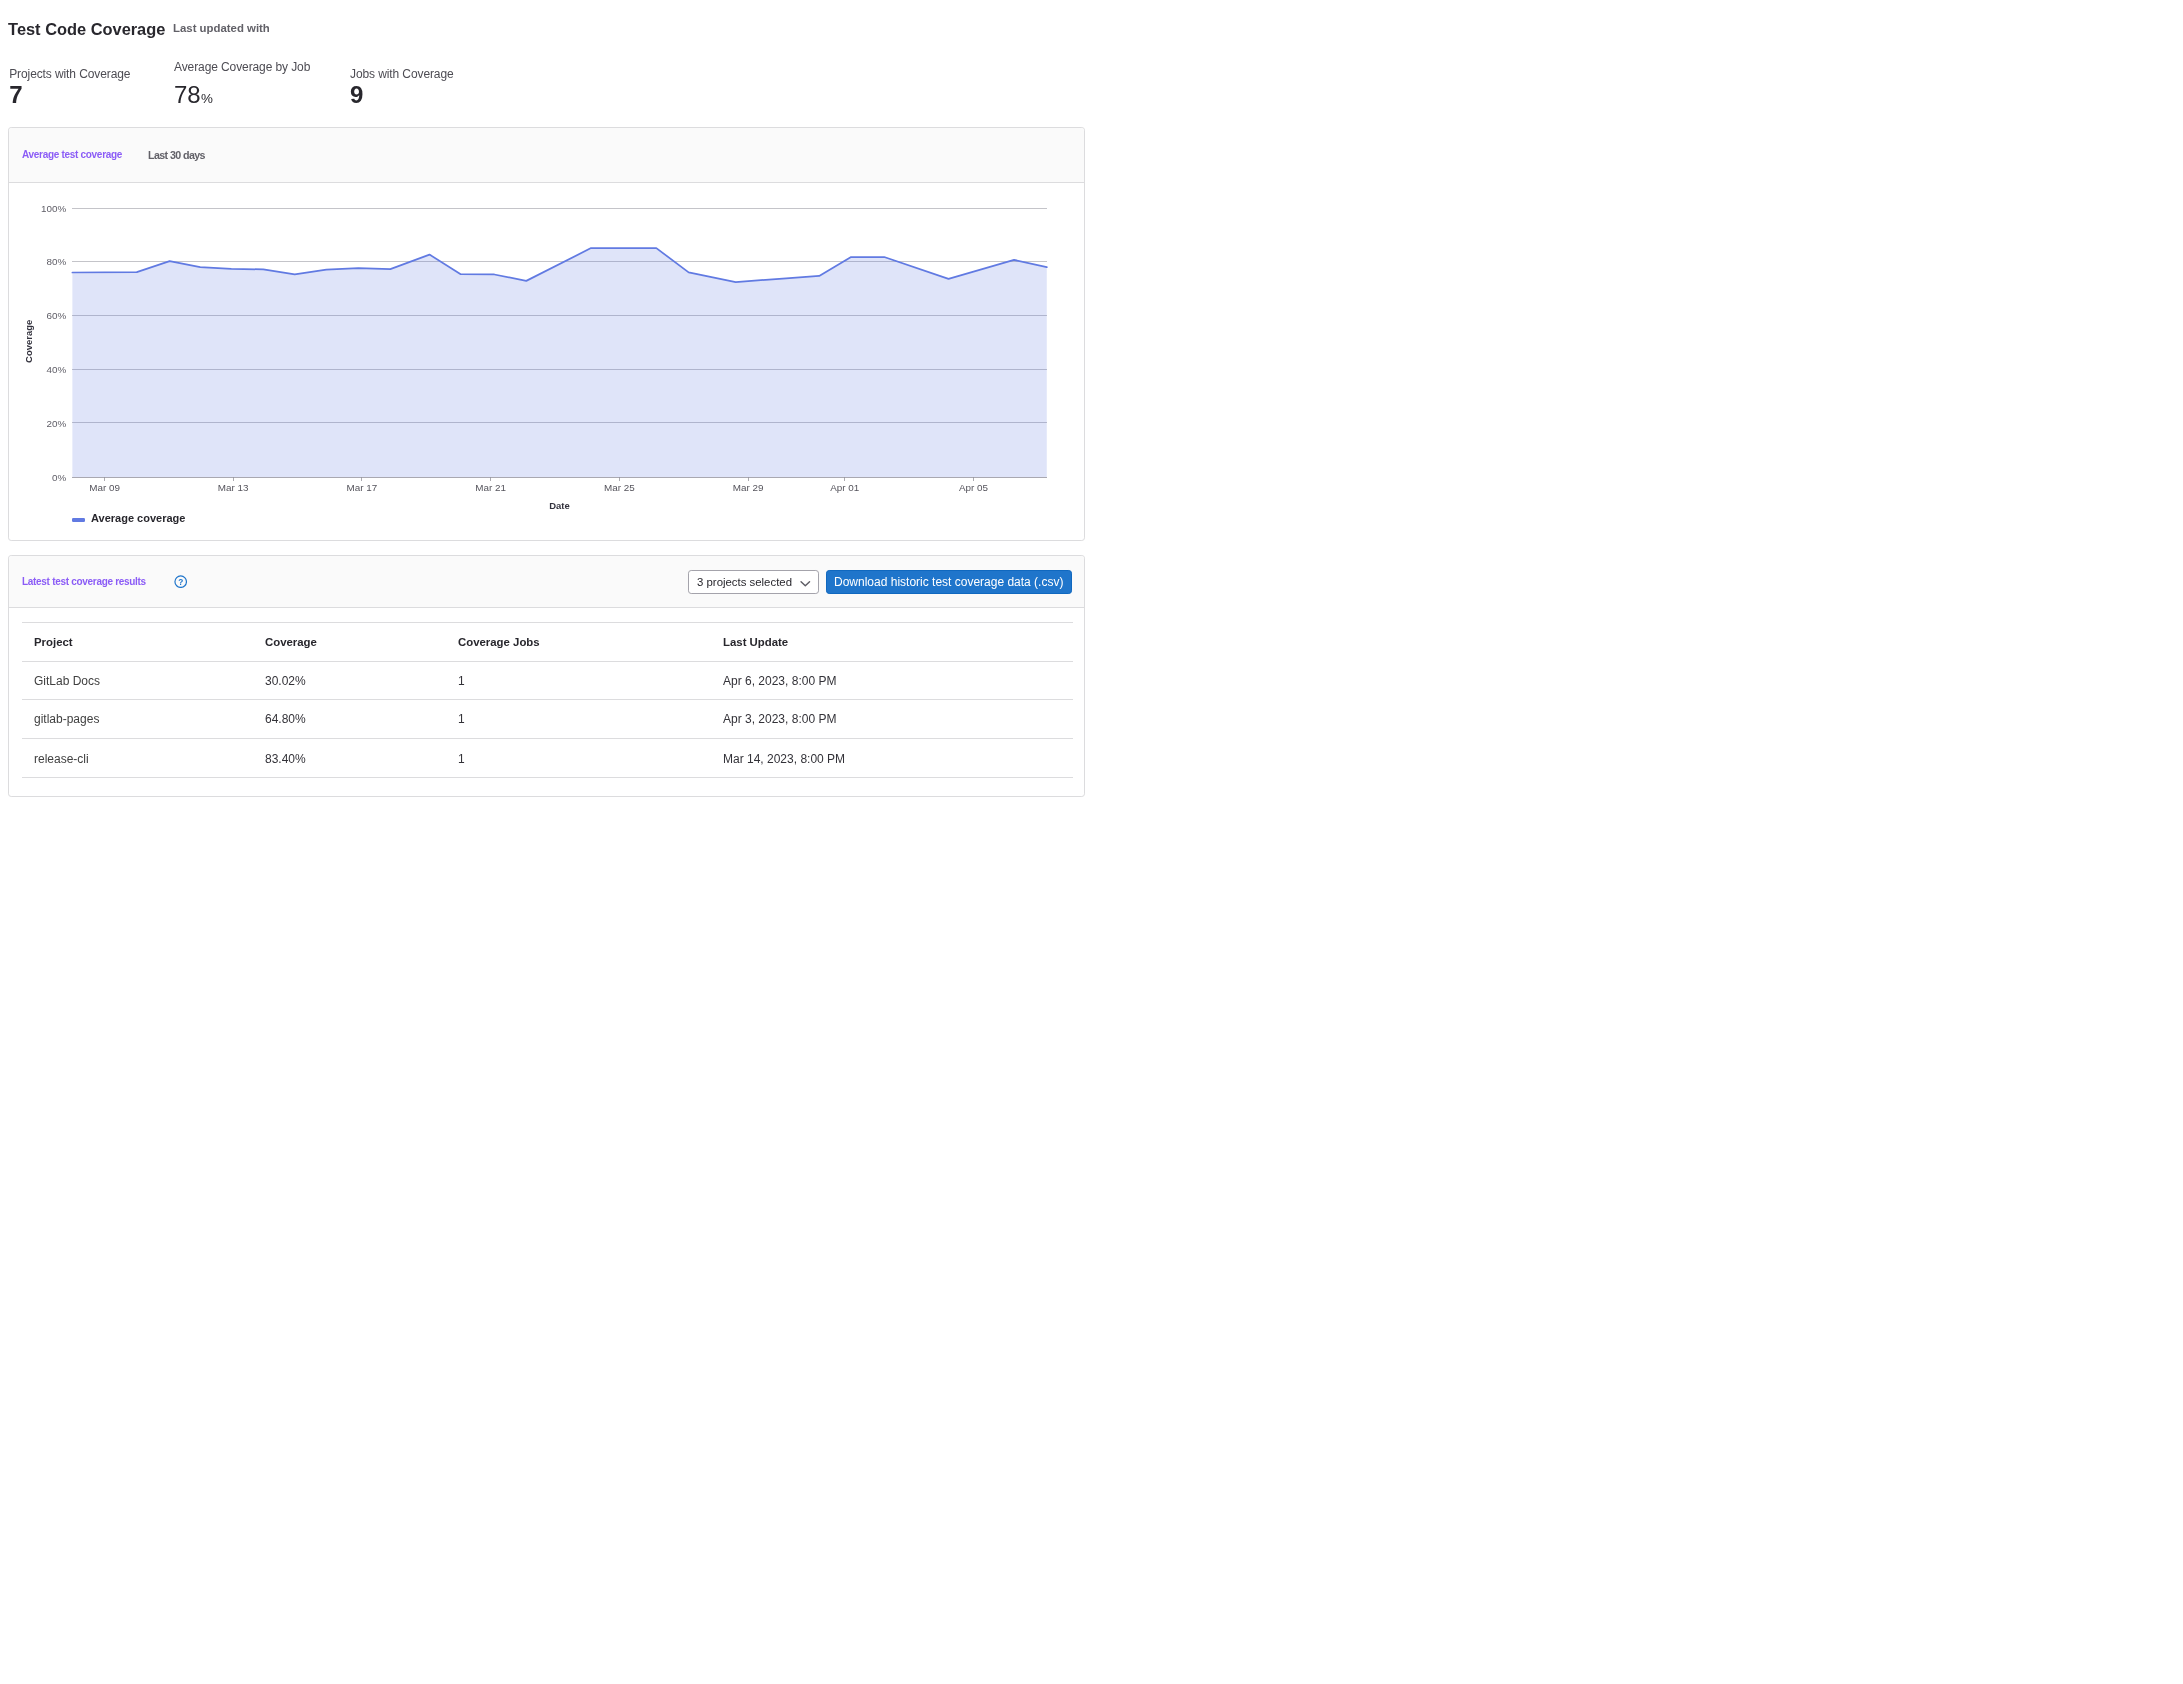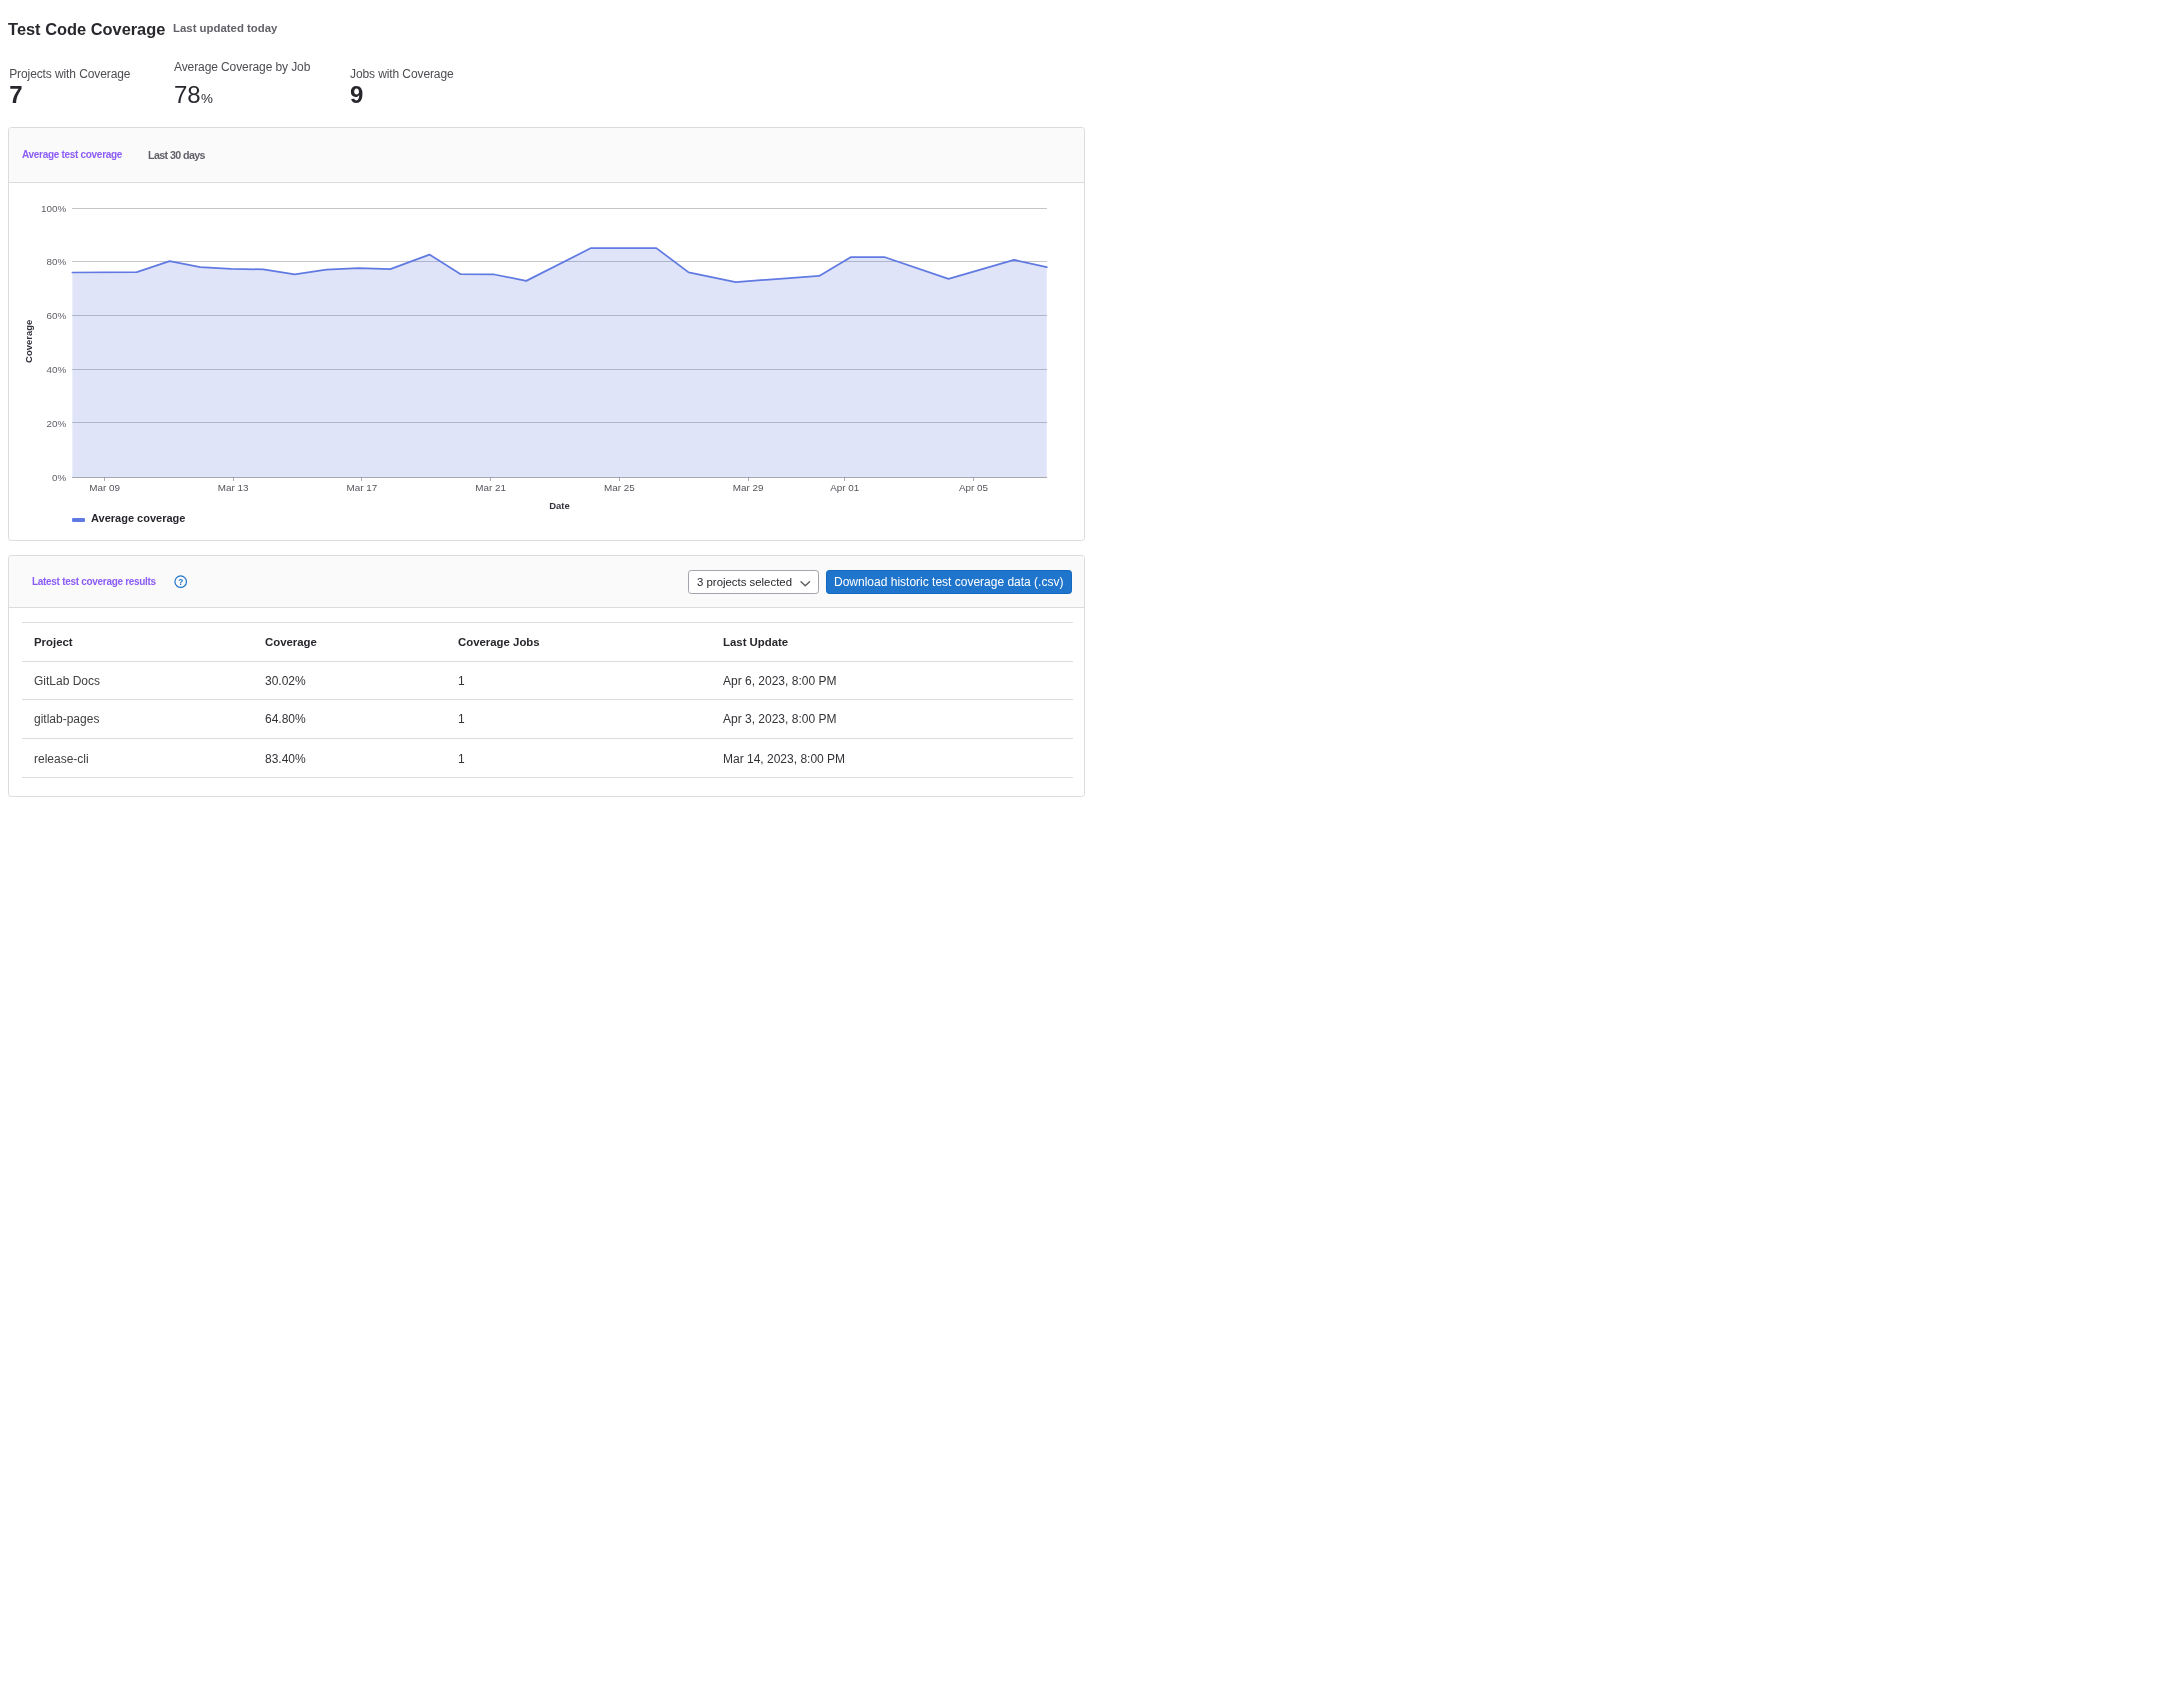--- a/index.html
+++ b/index.html
@@ -10,21 +10,21 @@
 .card-head { background:#fafafa; border-bottom:0.8px solid #dcdcde; border-radius:3.2px 3.2px 0 0; }
 .phead { font-size:10px; font-weight:700; color:#8b5cf6; line-height:12px; letter-spacing:-0.3px; }
 .th { font-size:11.4px; font-weight:700; color:#28272d; line-height:11.4px; }
 .td { font-size:12px; color:#333238; line-height:12px; }
 .tlink { font-size:12px; color:#404040; line-height:12px; }
 </style>
 </head>
 <body>
 
 <div class="abs" style="left:8.1px; top:21px; font-size:16.4px; font-weight:700; color:#28272d; line-height:16.3px;">Test Code Coverage</div>
-<div class="abs" style="left:173px; top:23px; font-size:11.4px; font-weight:700; color:#626168; line-height:11.4px;">Last updated today</div>
+<div class="abs" style="left:173px; top:23px; font-size:11.4px; font-weight:700; color:#626168; line-height:11.4px;">Last updated with</div>
 
 <div class="abs" style="left:9.2px; top:68px; font-size:12px; color:#4d4c53; line-height:12px; letter-spacing:-0.1px;">Projects with Coverage</div>
 <div class="abs" style="left:9.3px; top:83px; font-size:24px; font-weight:700; color:#28272d; line-height:24px;">7</div>
 
 <div class="abs" style="left:174px; top:61px; font-size:12px; color:#4d4c53; line-height:12px; letter-spacing:-0.1px;">Average Coverage by Job</div>
 <div class="abs" style="left:174px; top:83px; font-size:24px; font-weight:400; color:#28272d; line-height:24px;">78<span style="font-size:13.4px; margin-left:0.4px;">%</span></div>
 
 <div class="abs" style="left:350px; top:68px; font-size:12px; color:#4d4c53; line-height:12px; letter-spacing:-0.1px;">Jobs with Coverage</div>
 <div class="abs" style="left:350px; top:83px; font-size:24px; font-weight:700; color:#28272d; line-height:24px;">9</div>
 
@@ -83,21 +83,21 @@
   <text x="708" y="644.3" font-family="Liberation Sans" font-size="12" font-weight="bold" fill="#33323d" text-anchor="middle">Date</text>
   <text x="39.8" y="432.15" font-family="Liberation Sans" font-size="12" font-weight="bold" fill="#33323d" text-anchor="middle" transform="rotate(-90 39.8 432.15)">Coverage</text>
 </svg>
 
 <div class="abs" style="left:72px; top:518px; width:12.6px; height:3.5px; border-radius:1.2px; background:#617ae2;"></div>
 <div class="abs" style="left:91px; top:513px; font-size:11px; font-weight:700; color:#28272d; line-height:11px;">Average coverage</div>
 
 <div class="card" style="top:555px; height:242px;">
   <div class="card-head" style="height:52px;"></div>
 </div>
-<div class="abs phead" style="left:32px; top:576px;">Latest test coverage results</div>
+<div class="abs phead" style="left:22px; top:576px;">Latest test coverage results</div>
 
 <svg class="abs" style="left:174px; top:575px;" width="13.4" height="13.4" viewBox="0 0 17 17">
   <circle cx="8.5" cy="8.5" r="7.3" fill="none" stroke="#1f75cb" stroke-width="1.5"></circle>
   <text x="8.5" y="12.4" font-family="Liberation Sans" font-size="10.5" font-weight="bold" fill="#1f75cb" text-anchor="middle">?</text>
 </svg>
 
 <div class="abs" style="left:688px; top:570px; width:131px; height:24px; border:0.8px solid #a4a3ab; border-radius:3.2px; background:#fff;"></div>
 <div class="abs" style="left:697px; top:577px; font-size:11.4px; color:#28272d; line-height:11.4px;">3 projects selected</div>
 <svg class="abs" style="left:799px; top:577px;" width="12.6" height="12.6" viewBox="0 0 16 16">
   <path d="M2.6 6.1 L8 11.1 L13.4 6.1" fill="none" stroke="#5c5b63" stroke-width="1.8" stroke-linecap="round" stroke-linejoin="round"></path>

